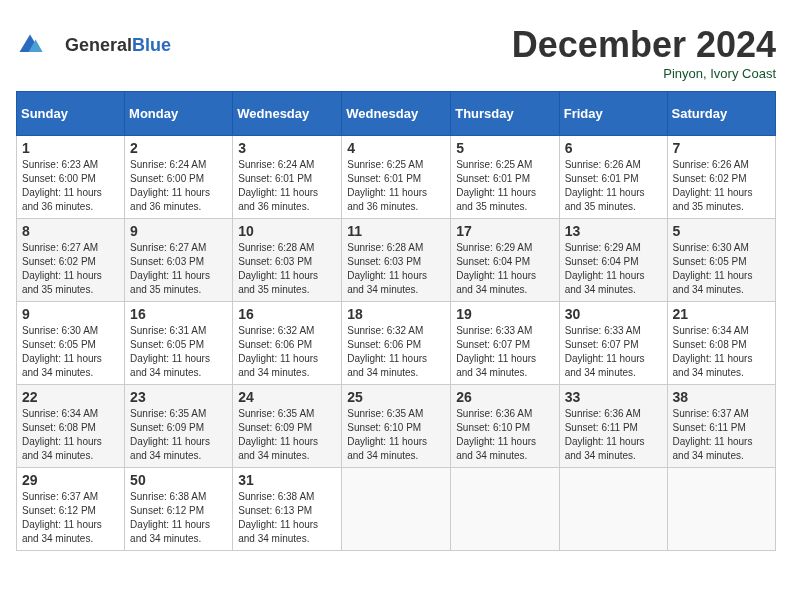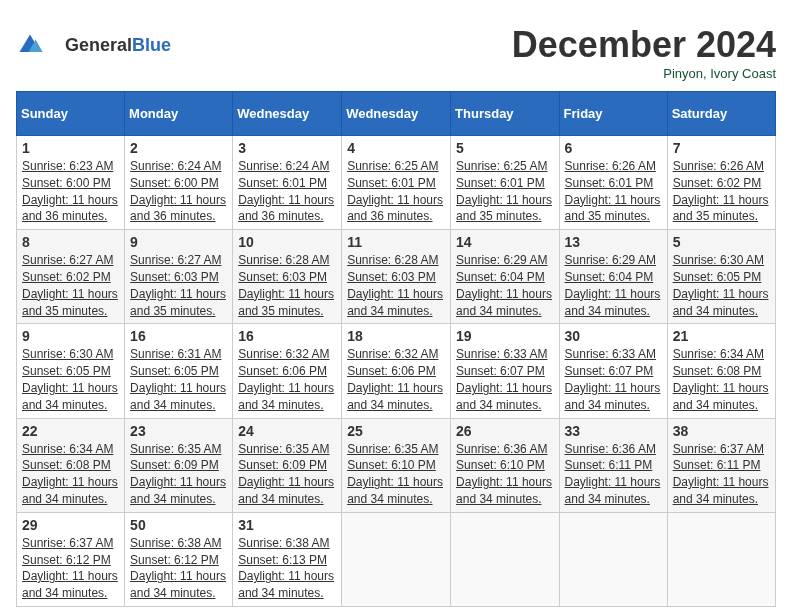--- a/index.html
+++ b/index.html
@@ -75,24 +75,23 @@
     .calendar-table tr:nth-child(even) td {
       background: #f5f5f5;
     }
     .day-number {
       font-size: 14px;
       font-weight: bold;
       display: block;
       margin-bottom: 2px;
     }
     .day-info {
-      font-size: 12px;
+      font-size: 10px;
       line-height: 1.4;
       color: #333;
-      text-decoration: underline;
     }
     .empty-cell {
       background: #f9f9f9 !important;
     }
   </style>
 </head>
 <body>
 
 <div class="header-area">
   <div class="logo">
@@ -208,21 +207,21 @@
         </td>
         <td>
           <span class="day-number">11</span>
           <div class="day-info">
             Sunrise: 6:28 AM<br>
             Sunset: 6:03 PM<br>
             Daylight: 11 hours and 34 minutes.
           </div>
         </td>
         <td>
-          <span class="day-number">14</span>
+          <span class="day-number">17</span>
           <div class="day-info">
             Sunrise: 6:29 AM<br>
             Sunset: 6:04 PM<br>
             Daylight: 11 hours and 34 minutes.
           </div>
         </td>
         <td>
           <span class="day-number">13</span>
           <div class="day-info">
             Sunrise: 6:29 AM<br>

